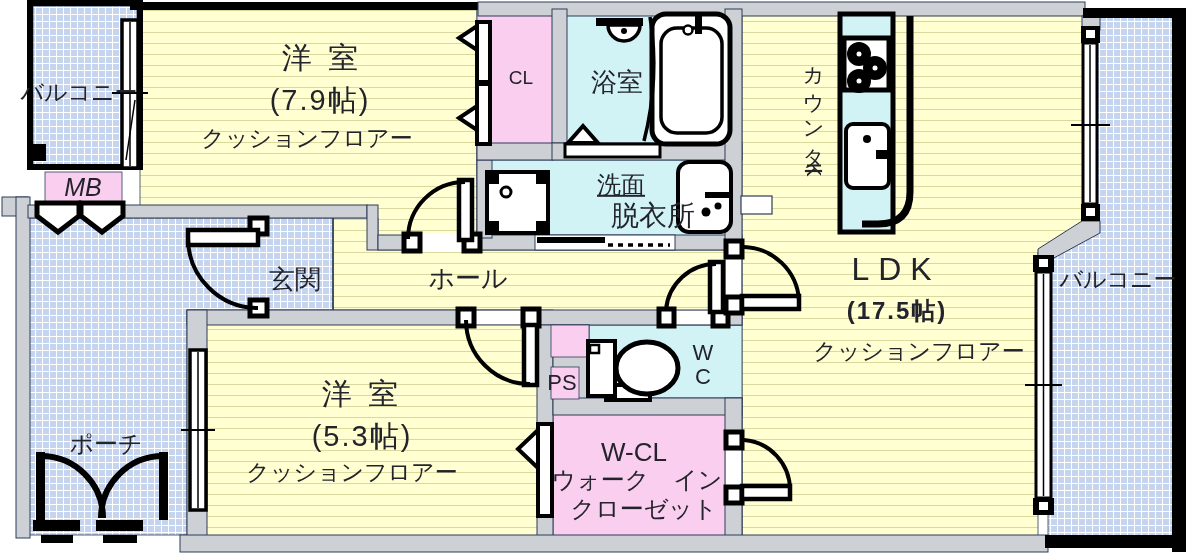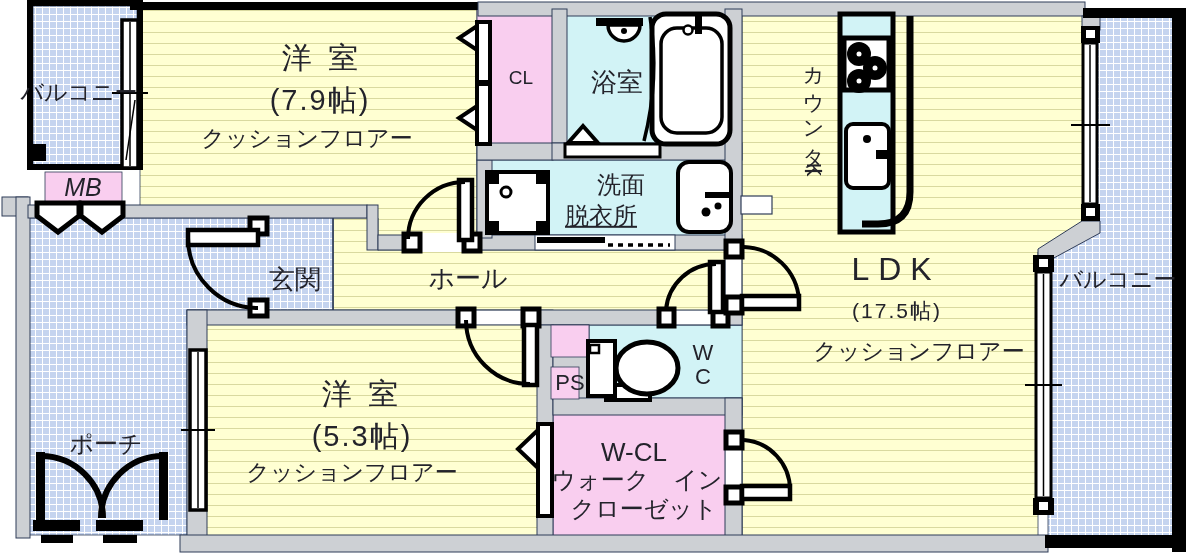--- a/index.html
+++ b/index.html
@@ -265,40 +265,40 @@
 <div>
   <div class="lbl" style="left:79px;top:93px;font-size:23px;">バルコニー</div>
   <div class="lbl" style="left:83px;top:188px;font-size:25px;font-style:italic;">MB</div>
 
   <div class="lbl" style="left:322px;top:57px;font-size:30px;letter-spacing:4px;">洋 室</div>
   <div class="lbl" style="left:320px;top:101px;font-size:29px;letter-spacing:2px;">(7.9帖)</div>
   <div class="lbl" style="left:307px;top:139px;font-size:23px;">クッションフロアー</div>
 
   <div class="lbl" style="left:521px;top:78px;font-size:19px;">CL</div>
   <div class="lbl" style="left:605px;top:82px;font-size:26px;margin-left:12px;">浴室</div>
-  <div class="lbl" style="left:621px;top:185px;font-size:24px;">洗面</div>
-  <div class="lbl" style="left:601px;top:216px;font-size:24px;text-decoration:underline;">脱衣所</div>
+  <div class="lbl" style="left:621px;top:185px;font-size:24px;text-decoration:underline;">洗面</div>
+  <div class="lbl" style="left:653px;top:216px;font-size:28px;">脱衣所</div>
 
   <div class="lbl lbl-v" style="left:814px;top:116px;font-size:21px;letter-spacing:3px;">カウンターK</div>
 
   <div class="lbl" style="left:896px;top:270px;font-size:32px;letter-spacing:9px;">LDK</div>
-  <div class="lbl" style="left:897px;top:311px;font-size:21px;letter-spacing:2px;">(17.5帖)</div>
+  <div class="lbl" style="left:897px;top:311px;font-size:24px;letter-spacing:2px;font-weight:bold;">(17.5帖)</div>
   <div class="lbl" style="left:919px;top:352px;font-size:23px;">クッションフロアー</div>
 
   <div class="lbl" style="left:1118px;top:280px;font-size:23px;">バルコニー</div>
 
   <div class="lbl" style="left:295px;top:271px;font-size:26px;margin-top:8px;">玄関</div>
   <div class="lbl" style="left:468px;top:278px;font-size:26px;">ホール</div>
 
   <div class="lbl" style="left:362px;top:393px;font-size:30px;letter-spacing:4px;">洋 室</div>
   <div class="lbl" style="left:362px;top:437px;font-size:29px;letter-spacing:2px;">(5.3帖)</div>
   <div class="lbl" style="left:352px;top:473px;font-size:23px;">クッションフロアー</div>
 
   <div class="lbl" style="left:106px;top:444px;font-size:24px;">ポーチ</div>
-  <div class="lbl" style="left:562px;top:383px;font-size:22px;margin-left:8px;">PS</div>
+  <div class="lbl" style="left:562px;top:383px;font-size:22px;">PS</div>
   <div class="lbl" style="left:703px;top:353px;font-size:22px;">W</div>
   <div class="lbl" style="left:703px;top:377px;font-size:22px;">C</div>
 
   <div class="lbl" style="left:634px;top:452px;font-size:26px;">W-CL</div>
   <div class="lbl" style="left:637px;top:480px;font-size:24px;">ウォーク　イン</div>
   <div class="lbl" style="left:644px;top:509px;font-size:24px;">クローゼット</div>
 </div>
 
 </div>
 

